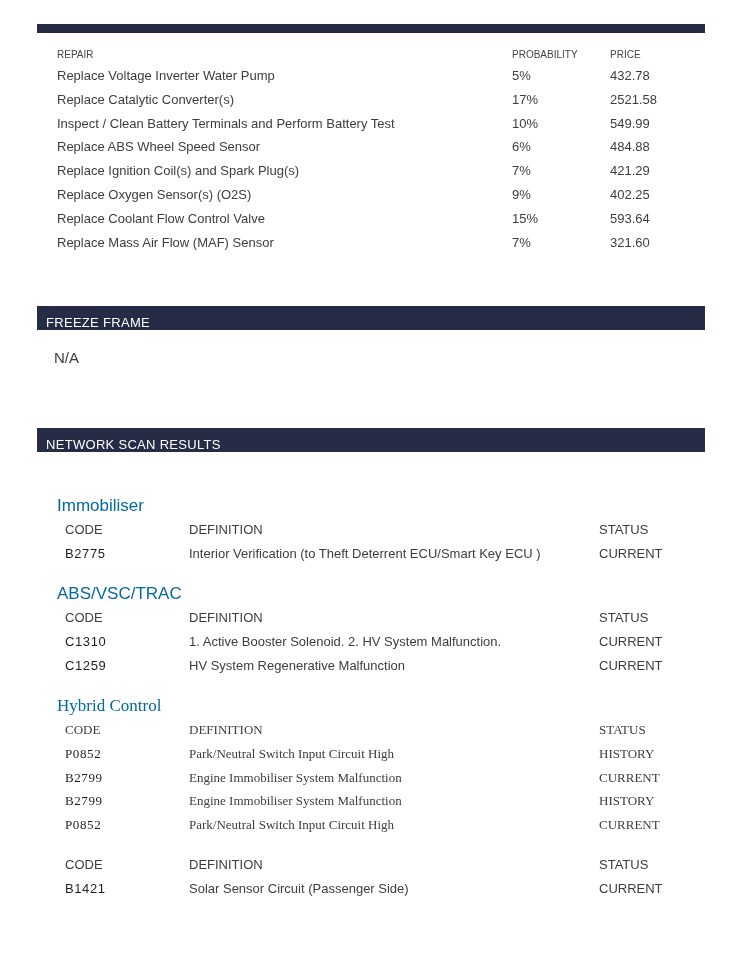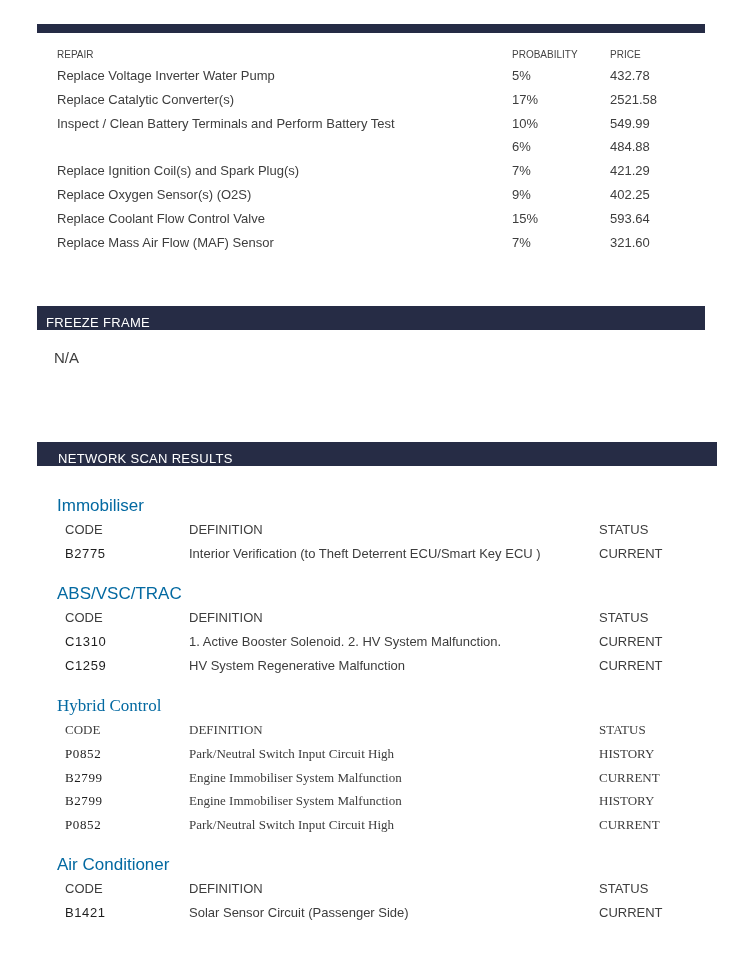--- a/index.html
+++ b/index.html
@@ -46,20 +46,21 @@
     <span class="c-repair">Replace Catalytic Converter(s)</span>
     <span class="c-prob">17%</span>
     <span class="c-price">2521.58</span>
   </div>
   <div class="rrow">
     <span class="c-repair">Inspect / Clean Battery Terminals and Perform Battery Test</span>
     <span class="c-prob">10%</span>
     <span class="c-price">549.99</span>
   </div>
   <div class="rrow">
+    <span class="c-repair">Replace ABS Wheel Speed Sensor</span>
     <span class="c-prob">6%</span>
     <span class="c-price">484.88</span>
   </div>
   <div class="rrow">
     <span class="c-repair">Replace Ignition Coil(s) and Spark Plug(s)</span>
     <span class="c-prob">7%</span>
     <span class="c-price">421.29</span>
   </div>
   <div class="rrow">
     <span class="c-repair">Replace Oxygen Sensor(s) (O2S)</span>
@@ -76,21 +77,21 @@
     <span class="c-prob">7%</span>
     <span class="c-price">321.60</span>
   </div>
 </div>
 
 <div class="section-bar" style="top:306px;">
   <span>FREEZE FRAME</span>
 </div>
 <div class="na">N/A</div>
 
-<div class="section-bar" style="top:442px;padding-left:12px;">
+<div class="section-bar" style="top:428px;">
   <span>NETWORK SCAN RESULTS</span>
 </div>
 
 <div class="group" style="top:494px;">
   <div class="group-title">Immobiliser</div>
   <div class="drow">
     <span class="d-code">CODE</span>
     <span class="d-def">DEFINITION</span>
     <span class="d-status">STATUS</span>
   </div>
@@ -143,21 +144,20 @@
     <span class="d-status">HISTORY</span>
   </div>
   <div class="drow">
     <span class="d-code val">P0852</span>
     <span class="d-def">Park/Neutral Switch Input Circuit High</span>
     <span class="d-status">CURRENT</span>
   </div>
 </div>
 
 <div class="group" style="top:853px;">
-  <div class="group-title">Air Conditioner</div>
   <div class="drow">
     <span class="d-code">CODE</span>
     <span class="d-def">DEFINITION</span>
     <span class="d-status">STATUS</span>
   </div>
   <div class="drow">
     <span class="d-code val">B1421</span>
     <span class="d-def">Solar Sensor Circuit (Passenger Side)</span>
     <span class="d-status">CURRENT</span>
   </div>

